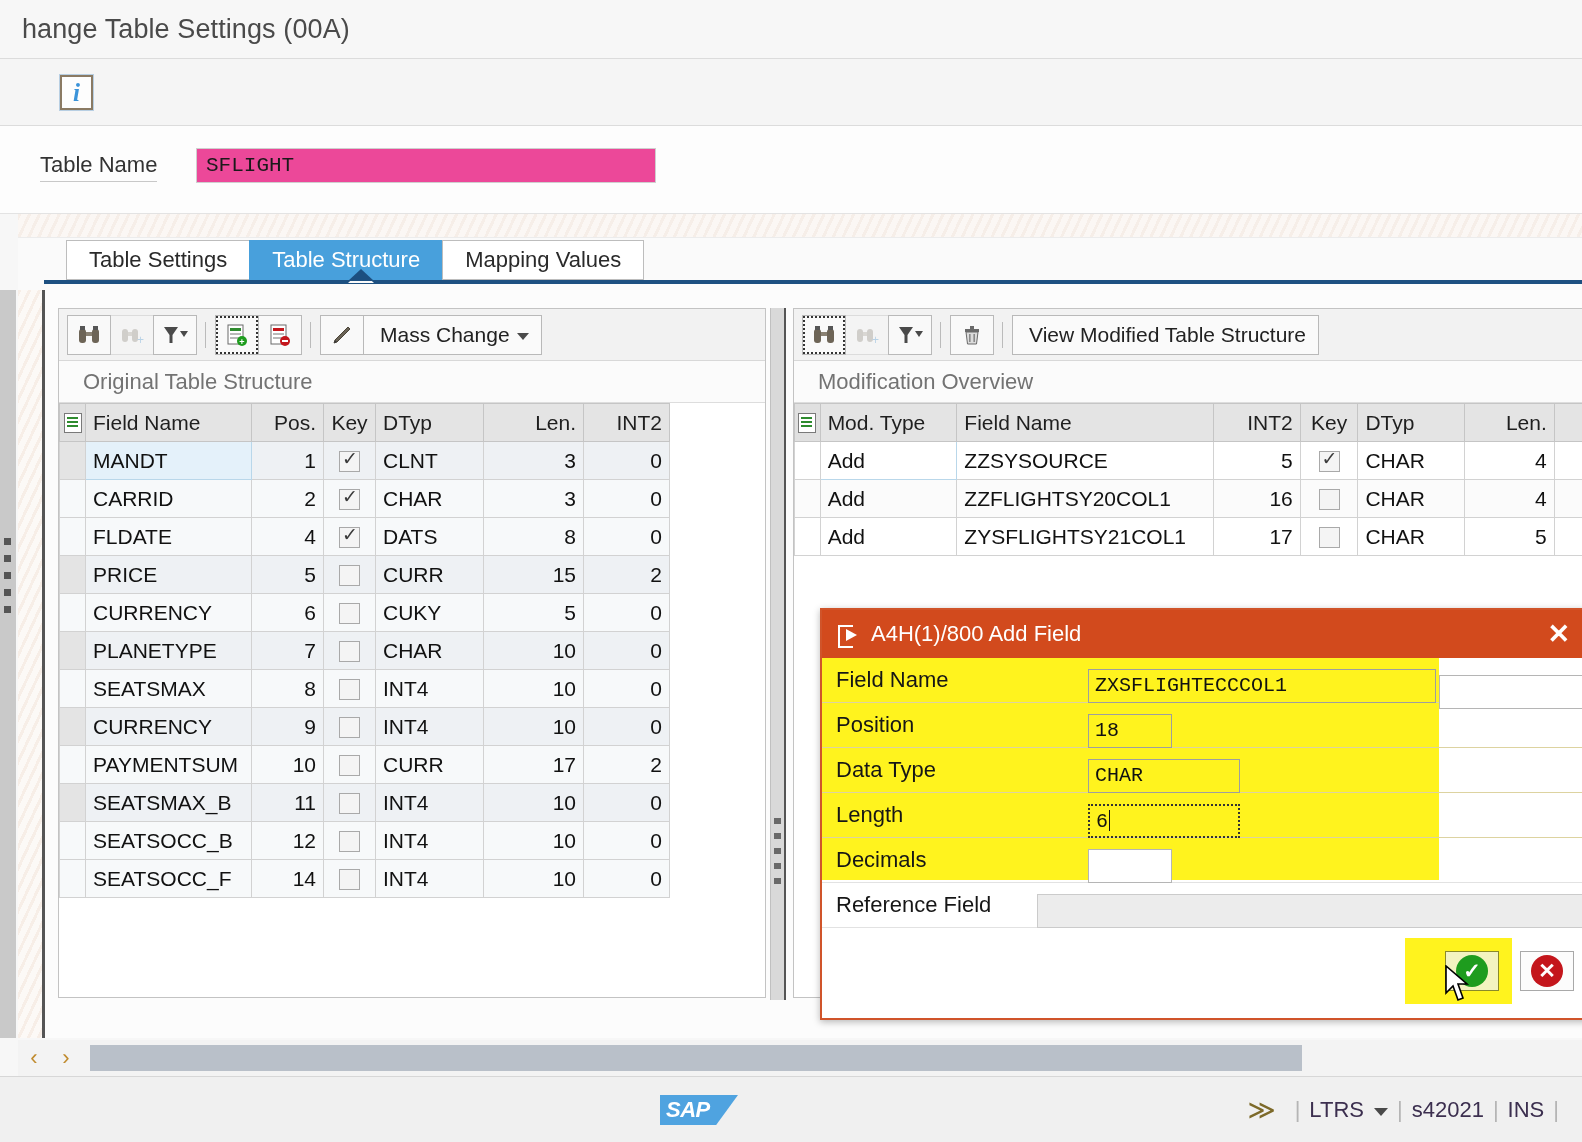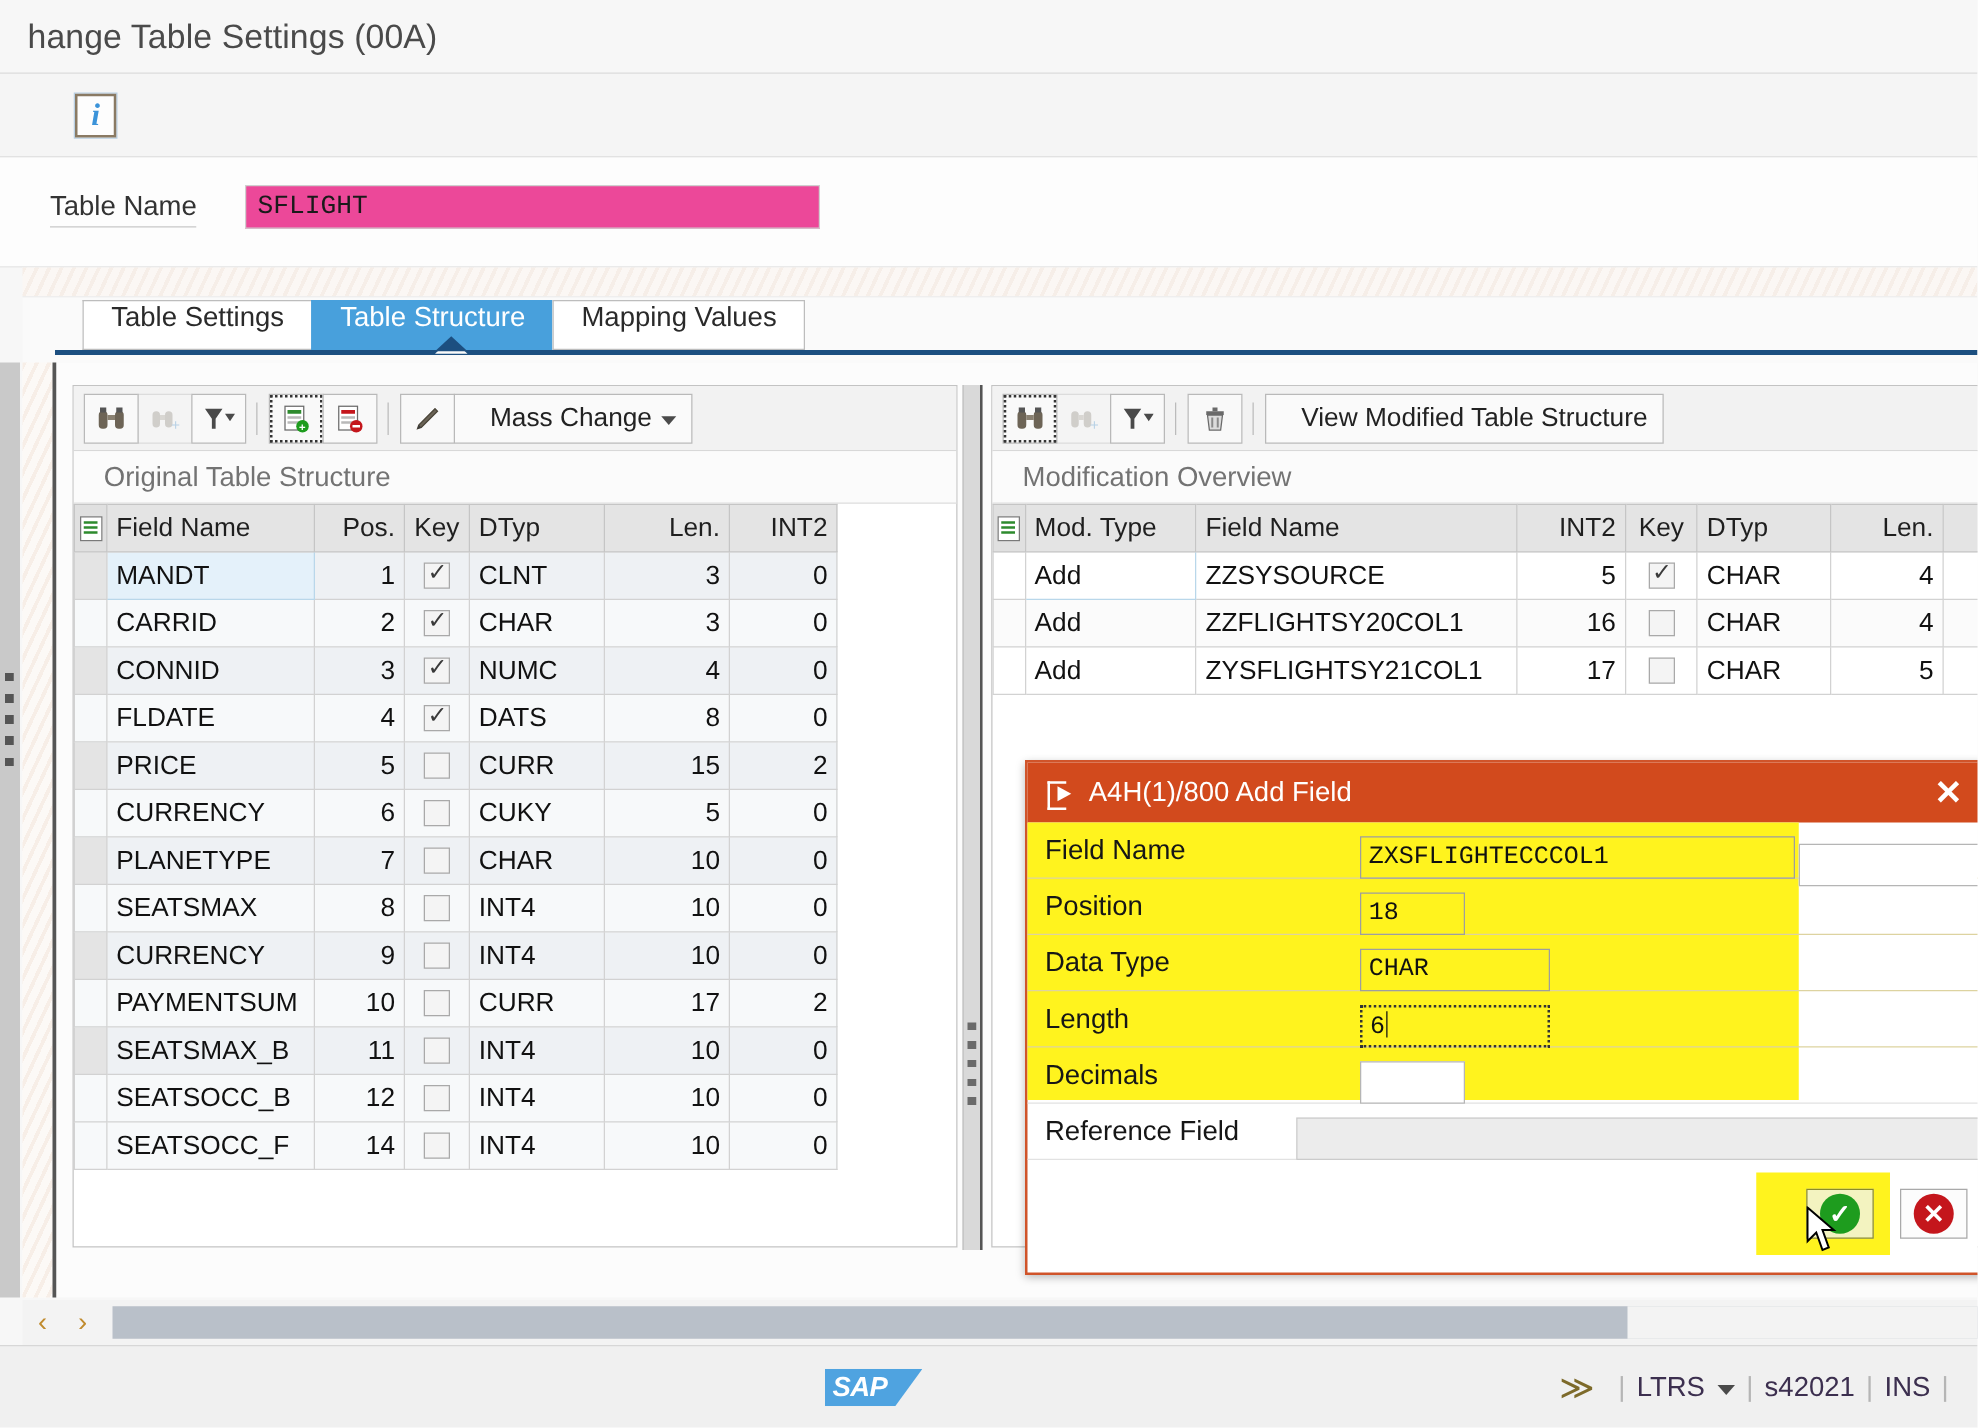--- a/index.html
+++ b/index.html
@@ -80,21 +80,21 @@
   }
   
   .tabstrip {
     position:absolute; left:18px; top:238px;
     width:1564px; height:52px;
     background:#fafafa;
   }
   .tabs { position:absolute; left:48px; top:2px; display:flex; height:40px; }
   .tab {
     height:40px; padding:0 22px;
-    display:flex; justify-content:center;
+    display:flex; align-items:center; justify-content:center;
     background:#fff;
     border:1px solid #bdbdbd;
     border-right:none;
     font-size:22px; color:#2a2a2a;
     white-space:nowrap;
     cursor:pointer;
   }
   .tab:last-child { border-right:1px solid #bdbdbd; }
   .tab.active {
     background:#48a0dc;
@@ -169,21 +169,21 @@
     display:flex; align-items:center; justify-content:center;
     position:relative;
     cursor:pointer;
   }
   .tbtn.focus { outline:2px dotted #333; outline-offset:-3px; }
   .tbtn.disabled { opacity:.38; }
   .tsep {
     width:1px; height:26px; background:#bbb; margin:0 9px;
   }
   .tbtn-wide {
-    height:40px; padding:0 12px 0 28px;
+    height:40px; padding:0 12px 0 16px;
     background:#fafafa; border:1px solid #b9b9b9;
     display:flex; align-items:center;
     font-size:21px; color:#222;
     white-space:nowrap; cursor:pointer;
   }
   .tri-down {
     width:0;height:0;
     border-left:6px solid transparent;
     border-right:6px solid transparent;
     border-top:7px solid #4a4a4a;
@@ -587,29 +587,20 @@
                 <td class="num">3</td>
                 <td class="num">0</td>
               </tr>
               <tr class="alt">
                 <td class="corner"></td>
                 <td>CARRID</td>
                 <td class="num">2</td>
                 <td class="ctr"><span class="cb on"></span></td>
                 <td>CHAR</td>
                 <td class="num">3</td>
-                <td class="num">0</td>
-              </tr>
-              <tr>
-                <td class="corner"></td>
-                <td>CONNID</td>
-                <td class="num">3</td>
-                <td class="ctr"><span class="cb on"></span></td>
-                <td>NUMC</td>
-                <td class="num">4</td>
                 <td class="num">0</td>
               </tr>
               <tr class="alt">
                 <td class="corner"></td>
                 <td>FLDATE</td>
                 <td class="num">4</td>
                 <td class="ctr"><span class="cb on"></span></td>
                 <td>DATS</td>
                 <td class="num">8</td>
                 <td class="num">0</td>

